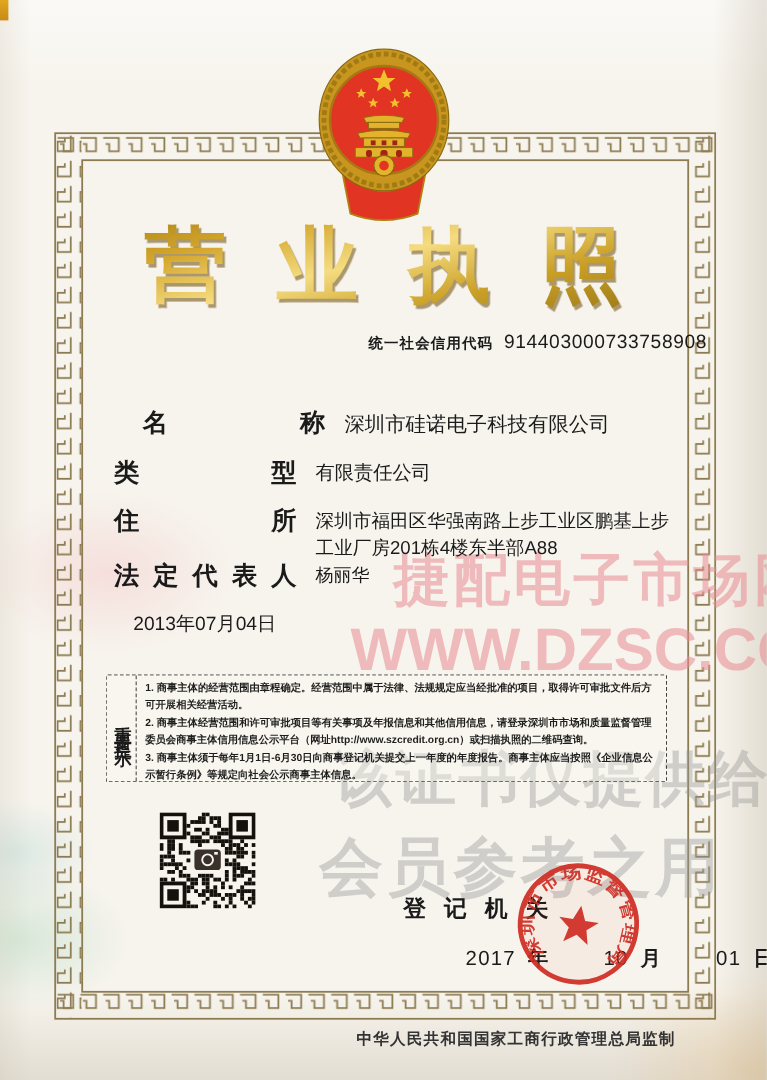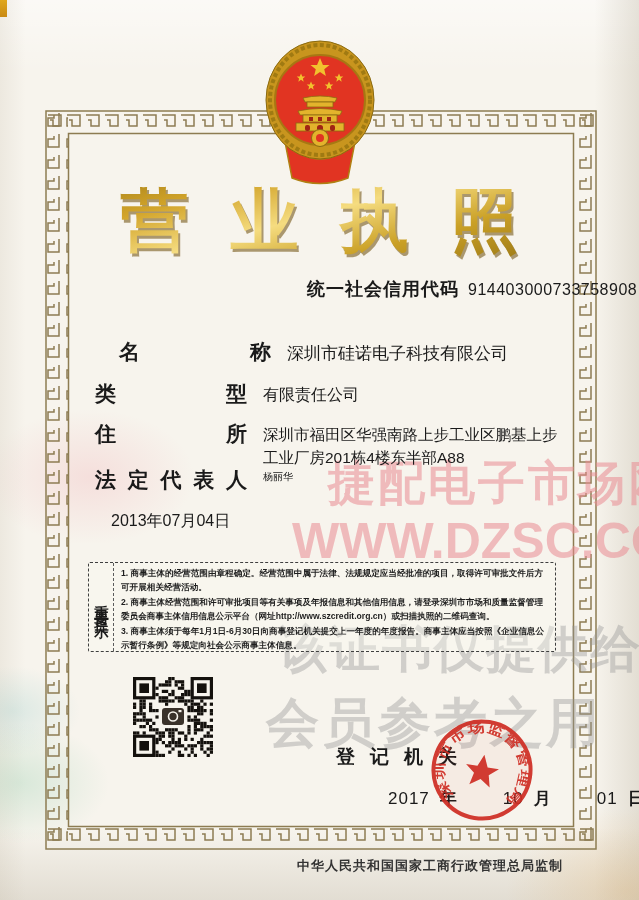--- a/index.html
+++ b/index.html
@@ -24,31 +24,31 @@
   
   .title{
     left:0;right:0;top:176px;text-align:center;z-index:2;
     font-size:68px;font-weight:bold;letter-spacing:42px;padding-left:42px;
     background:linear-gradient(165deg,#8a6a10 0%,#d2a42a 28%,#f5dc80 47%,#caa026 66%,#7d5f0c 100%);
     -webkit-background-clip:text;background-clip:text;color:transparent;
     filter:drop-shadow(2px 3px 0 rgba(108,74,6,.55));
     white-space:nowrap;
   }
   .credit-line{left:307px;top:277px;z-index:2;display:flex;align-items:baseline;gap:9px;white-space:nowrap;}
-  .credit-label{font-size:18px;font-weight:bold;letter-spacing:1px;}
+  .credit-label{font-size:12px;font-weight:bold;letter-spacing:1px;}
   .credit-code{font-size:16px;font-weight:400;letter-spacing:.5px;}
   
   .fields{left:95px;top:338px;width:472px;z-index:2;}
   .frow{position:absolute;left:0;display:flex;align-items:flex-start;}
   .flabel{width:152px;flex:none;font-size:21px;font-weight:bold;text-align:justify;text-align-last:justify;letter-spacing:0;}
   .fvalue{margin-left:16px;font-size:16px;line-height:1.5;padding-top:3px;}
   .frow.r1{top:0;margin-left:24px;}   .frow.r1 .fvalue{font-size:17px;}
   .frow.r2{top:42px;}
   .frow.r3{top:82px;} .frow.r3 .fvalue{font-size:15.5px;width:306px;}
-  .frow.r4{top:128px;}.frow.r4 .fvalue{font-size:10px;}
+  .frow.r4{top:128px;}.frow.r4 .fvalue{font-size:15px;}
   .frow.r5{top:168px;}
   
   .wm{z-index:1;font-weight:bold;white-space:nowrap;pointer-events:none;}
   .wm-pink{color:rgba(233,138,146,.55);}
   .wm-gray{color:rgba(150,150,150,.40);}
   .wm1{left:328px;top:452px;font-size:47px;letter-spacing:3px;}
   .wm2{left:292px;top:512px;font-size:50px;letter-spacing:0px;}
   .wm3{left:278px;top:616px;font-size:50px;letter-spacing:2px;}
   .wm4{left:266px;top:688px;font-size:53px;letter-spacing:3px;}
   

